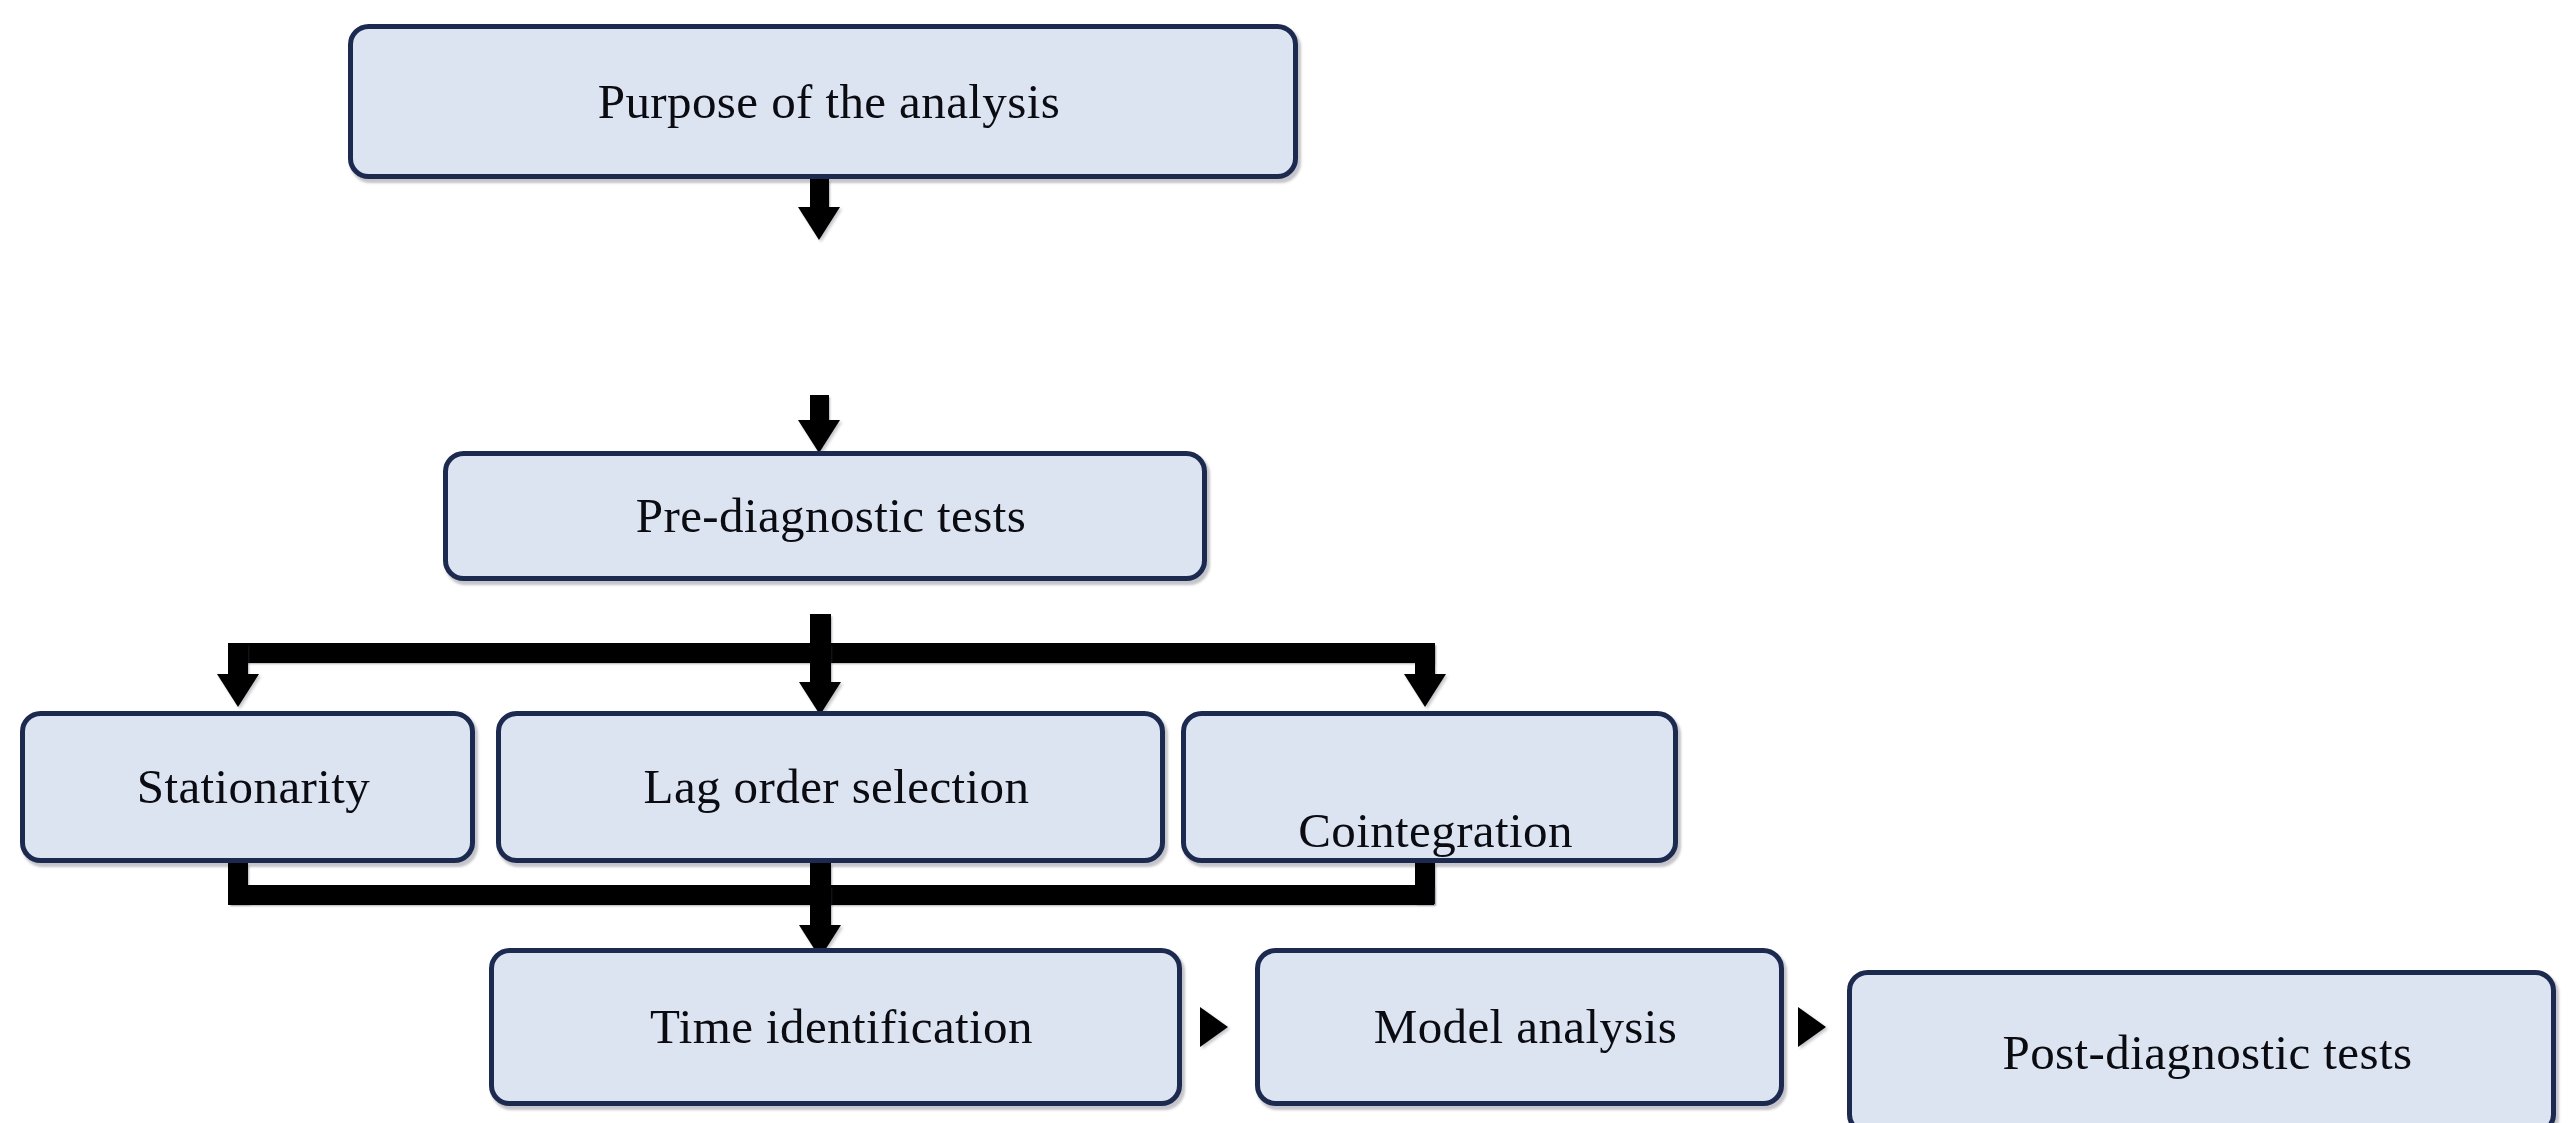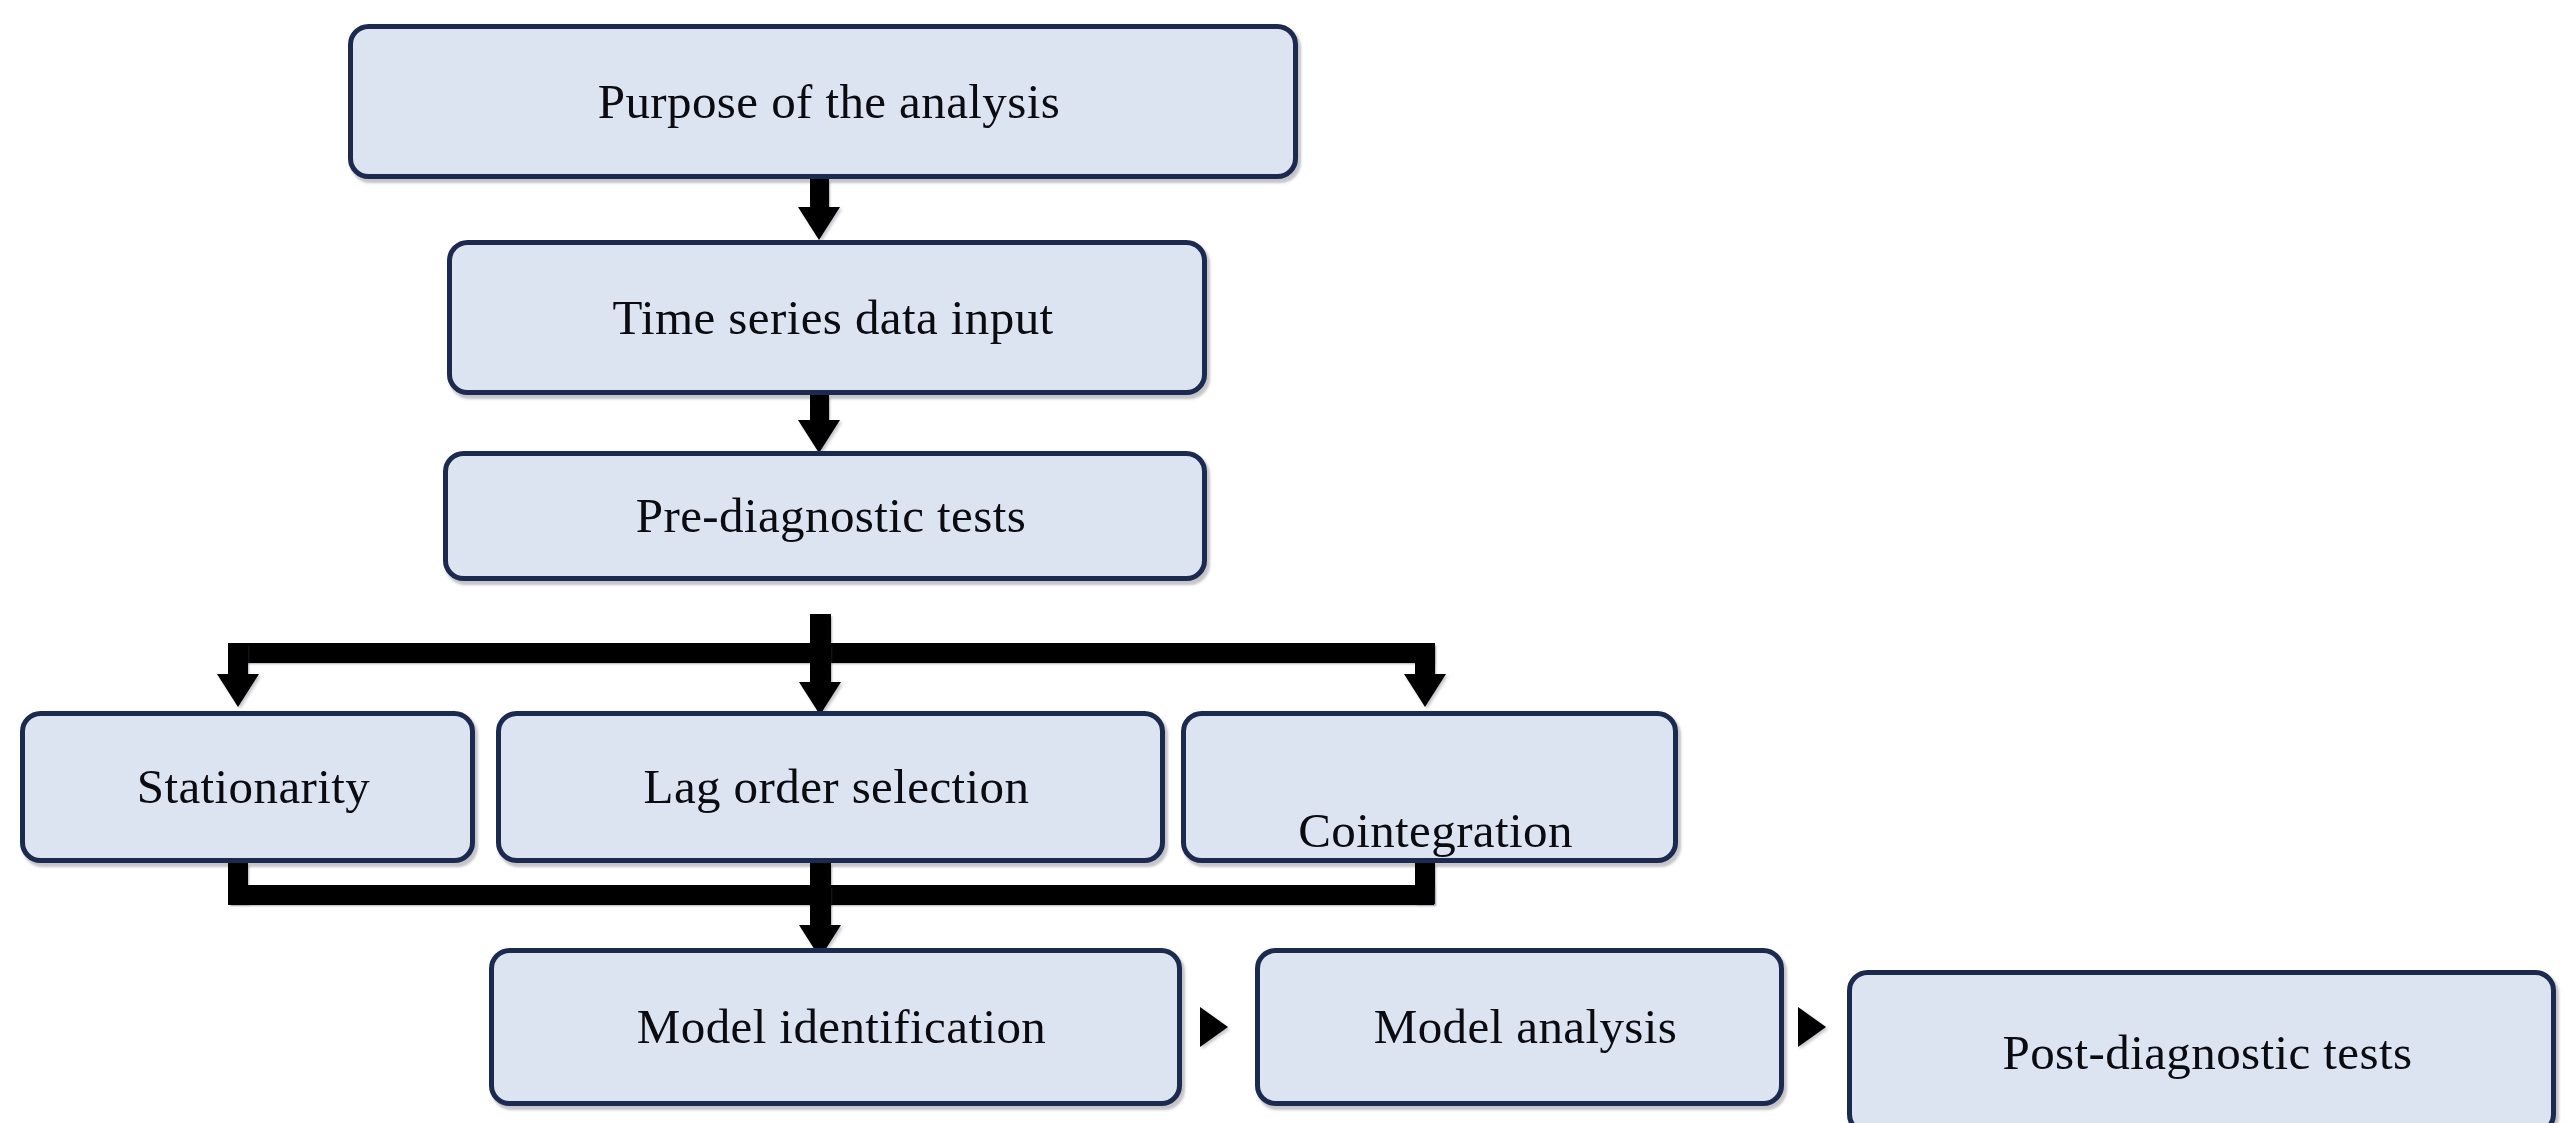--- a/index.html
+++ b/index.html
@@ -66,23 +66,20 @@
 
 <div id="canvas">
 
   <div class="node" style="left:348px; top:24px; width:950px; height:155px;">
     <span class="label">Purpose of the analysis</span>
   </div>
 
   <div class="vline" style="left:810px; top:179px; width:19px; height:36px;"></div>
   <div class="arrow-down" style="left:798px; top:207px;"></div>
 
-  <div class="node" style="left:447px; top:240px; width:760px; height:155px;">
-    <span class="label">Time series data input</span>
-  </div>
 
   <div class="vline" style="left:810px; top:395px; width:19px; height:32px;"></div>
   <div class="arrow-down" style="left:798px; top:420px;"></div>
 
   <div class="node" style="left:443px; top:451px; width:764px; height:130px;">
     <span class="label">Pre-diagnostic tests</span>
   </div>
 
   <div class="vline" style="left:810px; top:614px; width:20.6px; height:47px;"></div>
 
@@ -112,21 +109,21 @@
   <div class="vline" style="left:228px; top:863px; width:20px; height:41px;"></div>
   <div class="vline" style="left:810px; top:863px; width:20.6px; height:41px;"></div>
   <div class="vline" style="left:1415px; top:863px; width:20px; height:41px;"></div>
 
   <div class="hline" style="left:228px; top:885px; width:1206px; height:20px;"></div>
 
   <div class="vline" style="left:810px; top:885px; width:20.6px; height:49px;"></div>
   <div class="arrow-down" style="left:799px; top:925px;"></div>
 
   <div class="node" style="left:489px; top:948px; width:693px; height:158px;">
-    <span class="label">Model identification</span>
+    <span class="label">Time identification</span>
   </div>
 
   <div class="arrow-right" style="left:1200px; top:1007px;"></div>
 
   <div class="node" style="left:1255px; top:948px; width:529px; height:158px;">
     <span class="label">Model analysis</span>
   </div>
 
   <div class="arrow-right" style="left:1798px; top:1007px;"></div>
 

